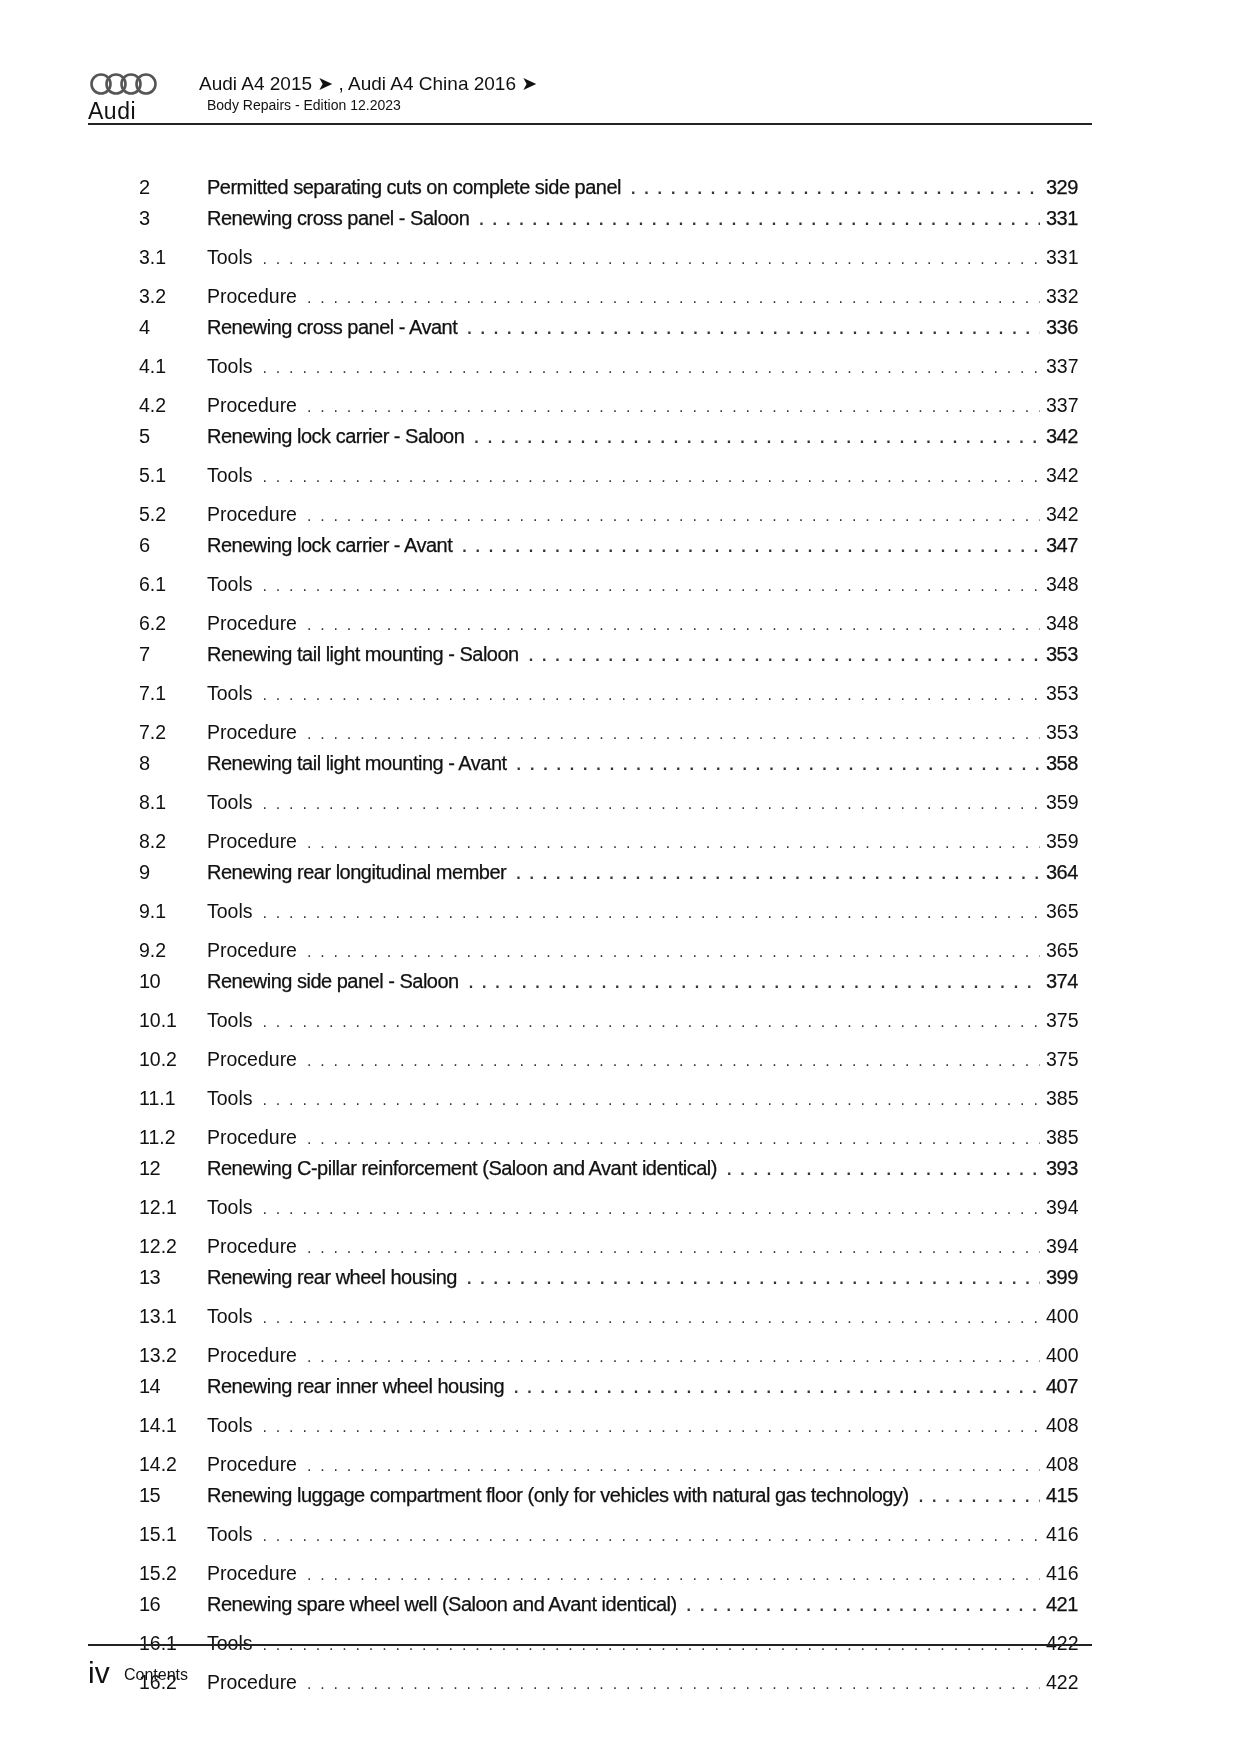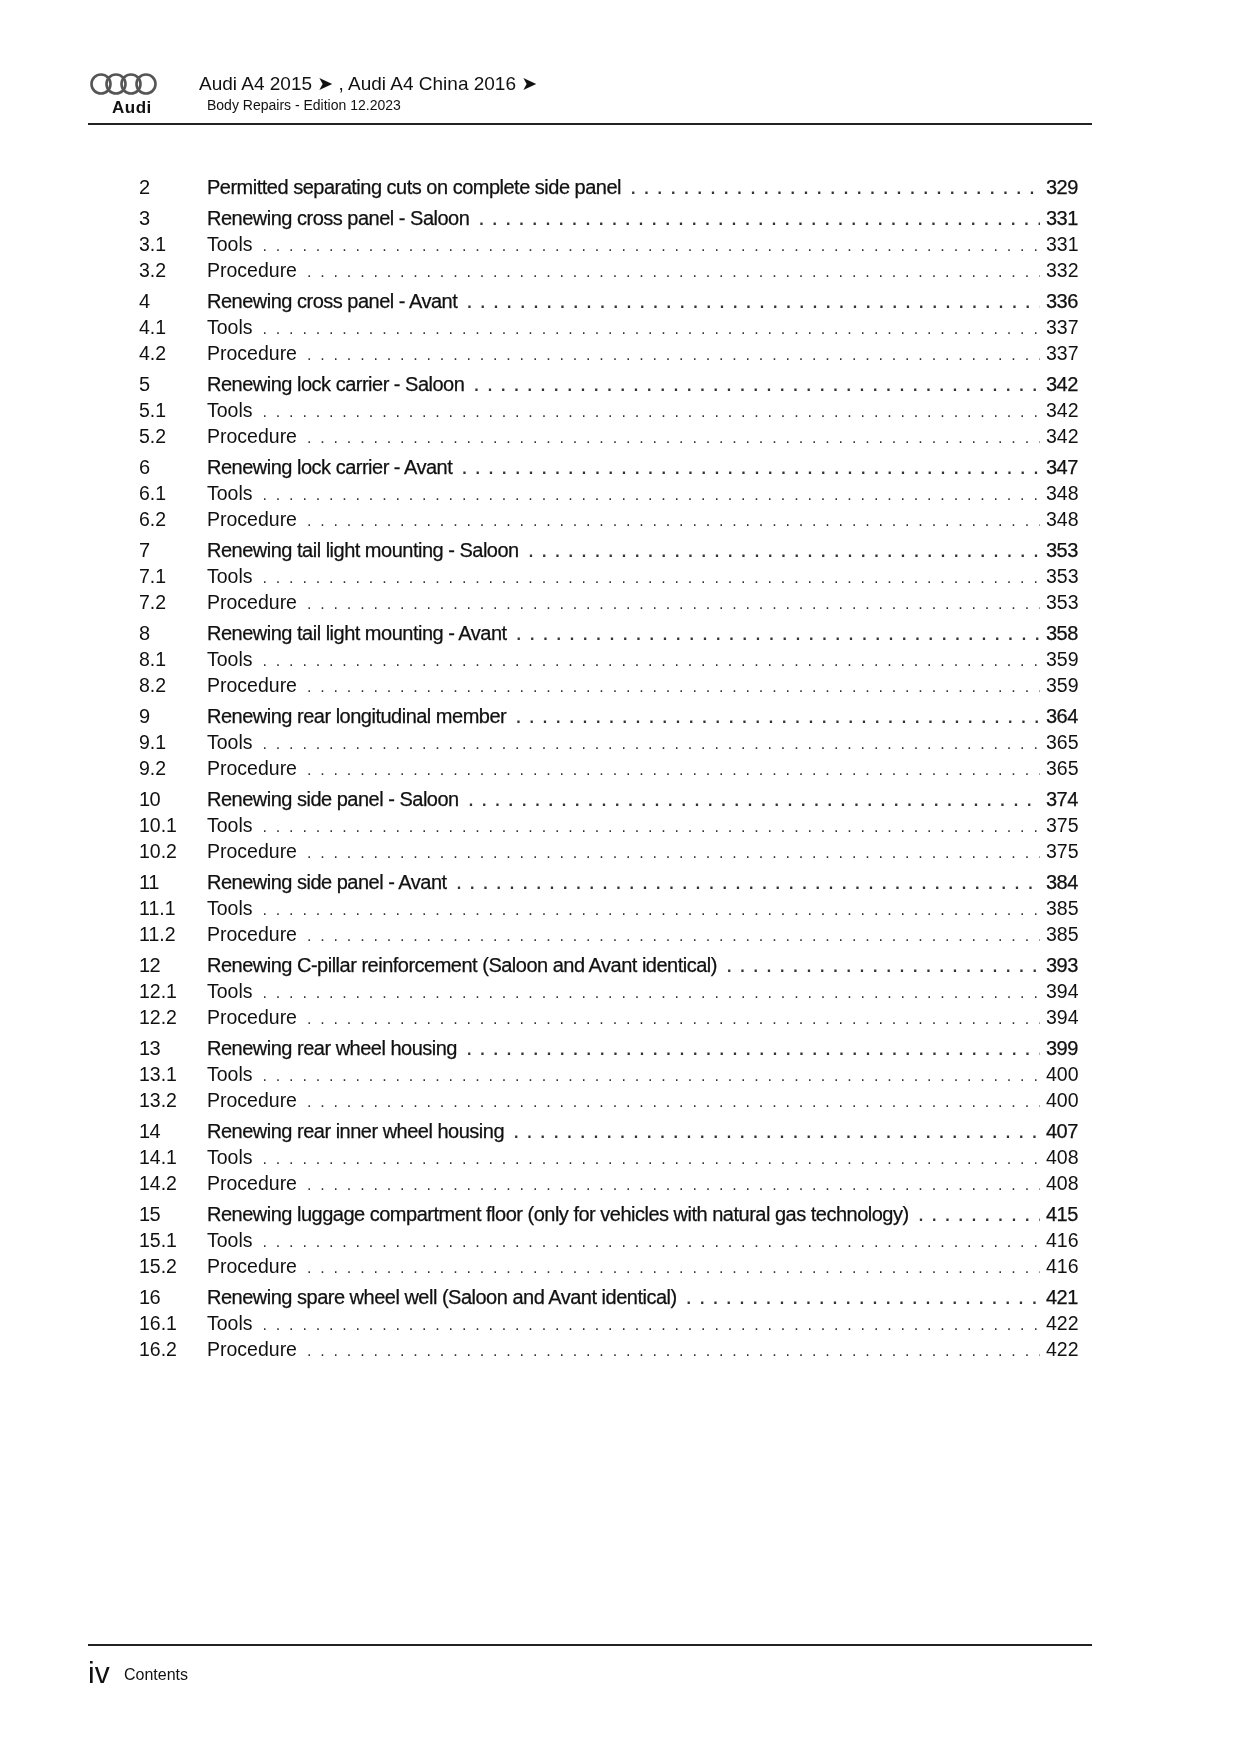--- a/index.html
+++ b/index.html
@@ -1,27 +1,27 @@
 <!DOCTYPE html>
 <html><head>
 <meta charset="utf-8">
 <style>
   html, body { margin: 0; padding: 0; background: #ffffff; }
   body { width: 1240px; height: 1753px; position: relative; overflow: hidden;
          font-family: "Liberation Sans", sans-serif; color: #111; }
   .header { position: absolute; left: 88px; top: 66px; width: 1004px; height: 58px; }
   .logo { position: absolute; left: 0; top: 6px; width: 72px; height: 44px; }
   .logo-rings { position: absolute; left: 2px; top: 0; }
-  .logo-word { position: absolute; left: 24px; top: 26px; font-weight: bold; font-size: 17px; letter-spacing: 0.5px; }
+  .logo-word { position: absolute; left: 0; top: 26px; font-weight: normal; font-size: 23px; letter-spacing: 0.5px; }
   .hdr-line1 { position: absolute; left: 83px; top: 6px; font-size: 19px; margin-left: 28px; }
   .hdr-line2 { position: absolute; left: 83px; top: 31px; font-size: 14px; margin-left: 36px; }
   .hdr-rule { position: absolute; left: 88px; top: 123px; width: 1004px; height: 2px; background: #222; }
 
   .toc { position: absolute; left: 139px; top: 176px; width: 953px; }
-  .row { position: relative; display: flex; align-items: baseline; white-space: nowrap; }
+  .row { position: relative; display: flex; align-items: baseline; white-space: nowrap; margin-top: 13px; }
   .row.chapter { height: 26px; margin-top: 5px; font-size: 20px; letter-spacing: -0.5px; }
   .row.chapter:first-child { margin-top: 0; }
   .row.sub { height: 26px; font-size: 19.5px; }
   .num { width: 68px; flex: 0 0 68px; }
   .title { flex: 0 0 auto; padding-right: 10px; }
   .row.chapter .title { -webkit-text-stroke: 0.25px #111; }
   .dots { flex: 1 1 auto; overflow: hidden; color: #333; letter-spacing: 0; font-size: 16px; }
   .dots::before { content: ". . . . . . . . . . . . . . . . . . . . . . . . . . . . . . . . . . . . . . . . . . . . . . . . . . . . . . . . . . . . . . . . . . . . . . . . . . . . . . . . . . . . . . . . . . . . . . . . . . . . . . . . ."; letter-spacing: 2.2px; }
   .row.chapter .dots { font-weight: bold; }
   .page { flex: 0 0 46px; text-align: left; padding-left: 6px; }
@@ -195,26 +195,20 @@
       <span class="title">Tools</span>
       <span class="dots"></span>
       <span class="page">375</span>
     </div>
     <div class="row sub">
       <span class="num">10.2</span>
       <span class="title">Procedure</span>
       <span class="dots"></span>
       <span class="page">375</span>
     </div>
-    <div class="row chapter">
-      <span class="num">11</span>
-      <span class="title">Renewing side panel - Avant</span>
-      <span class="dots"></span>
-      <span class="page">384</span>
-    </div>
     <div class="row sub">
       <span class="num">11.1</span>
       <span class="title">Tools</span>
       <span class="dots"></span>
       <span class="page">385</span>
     </div>
     <div class="row sub">
       <span class="num">11.2</span>
       <span class="title">Procedure</span>
       <span class="dots"></span>

